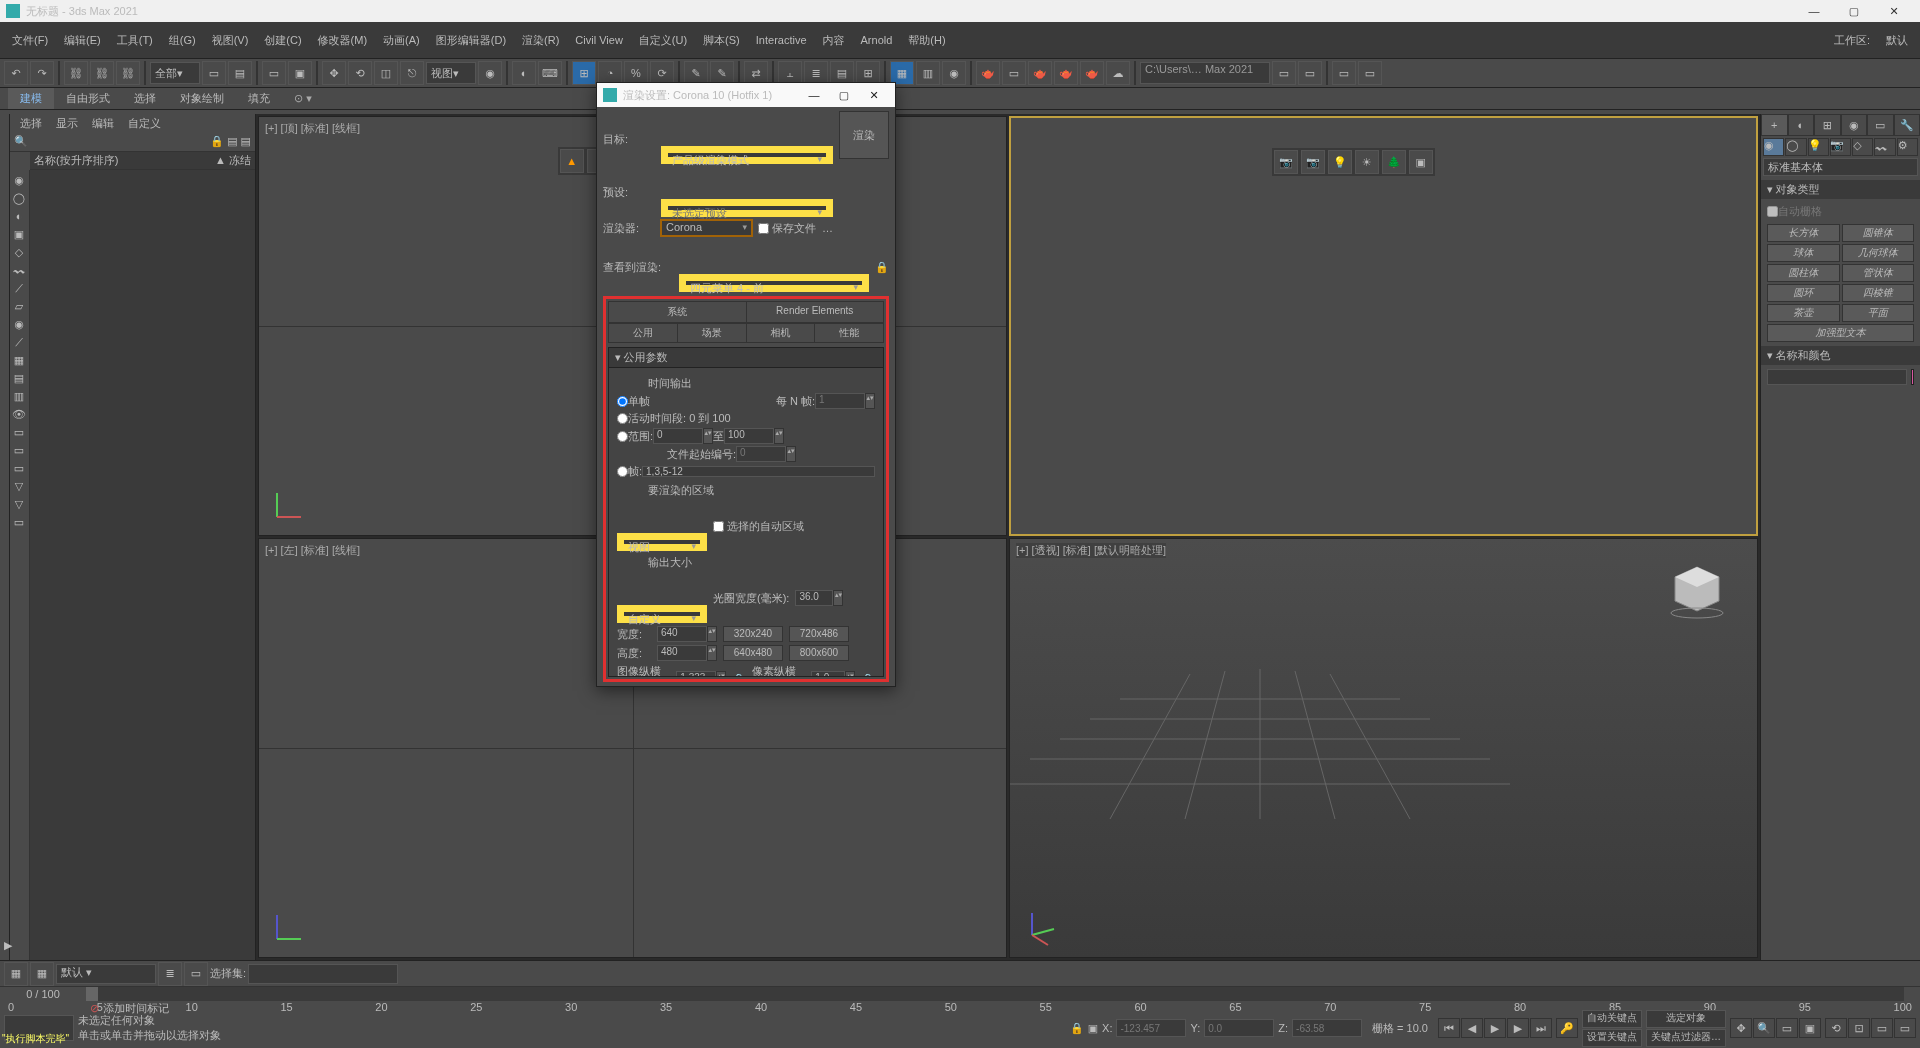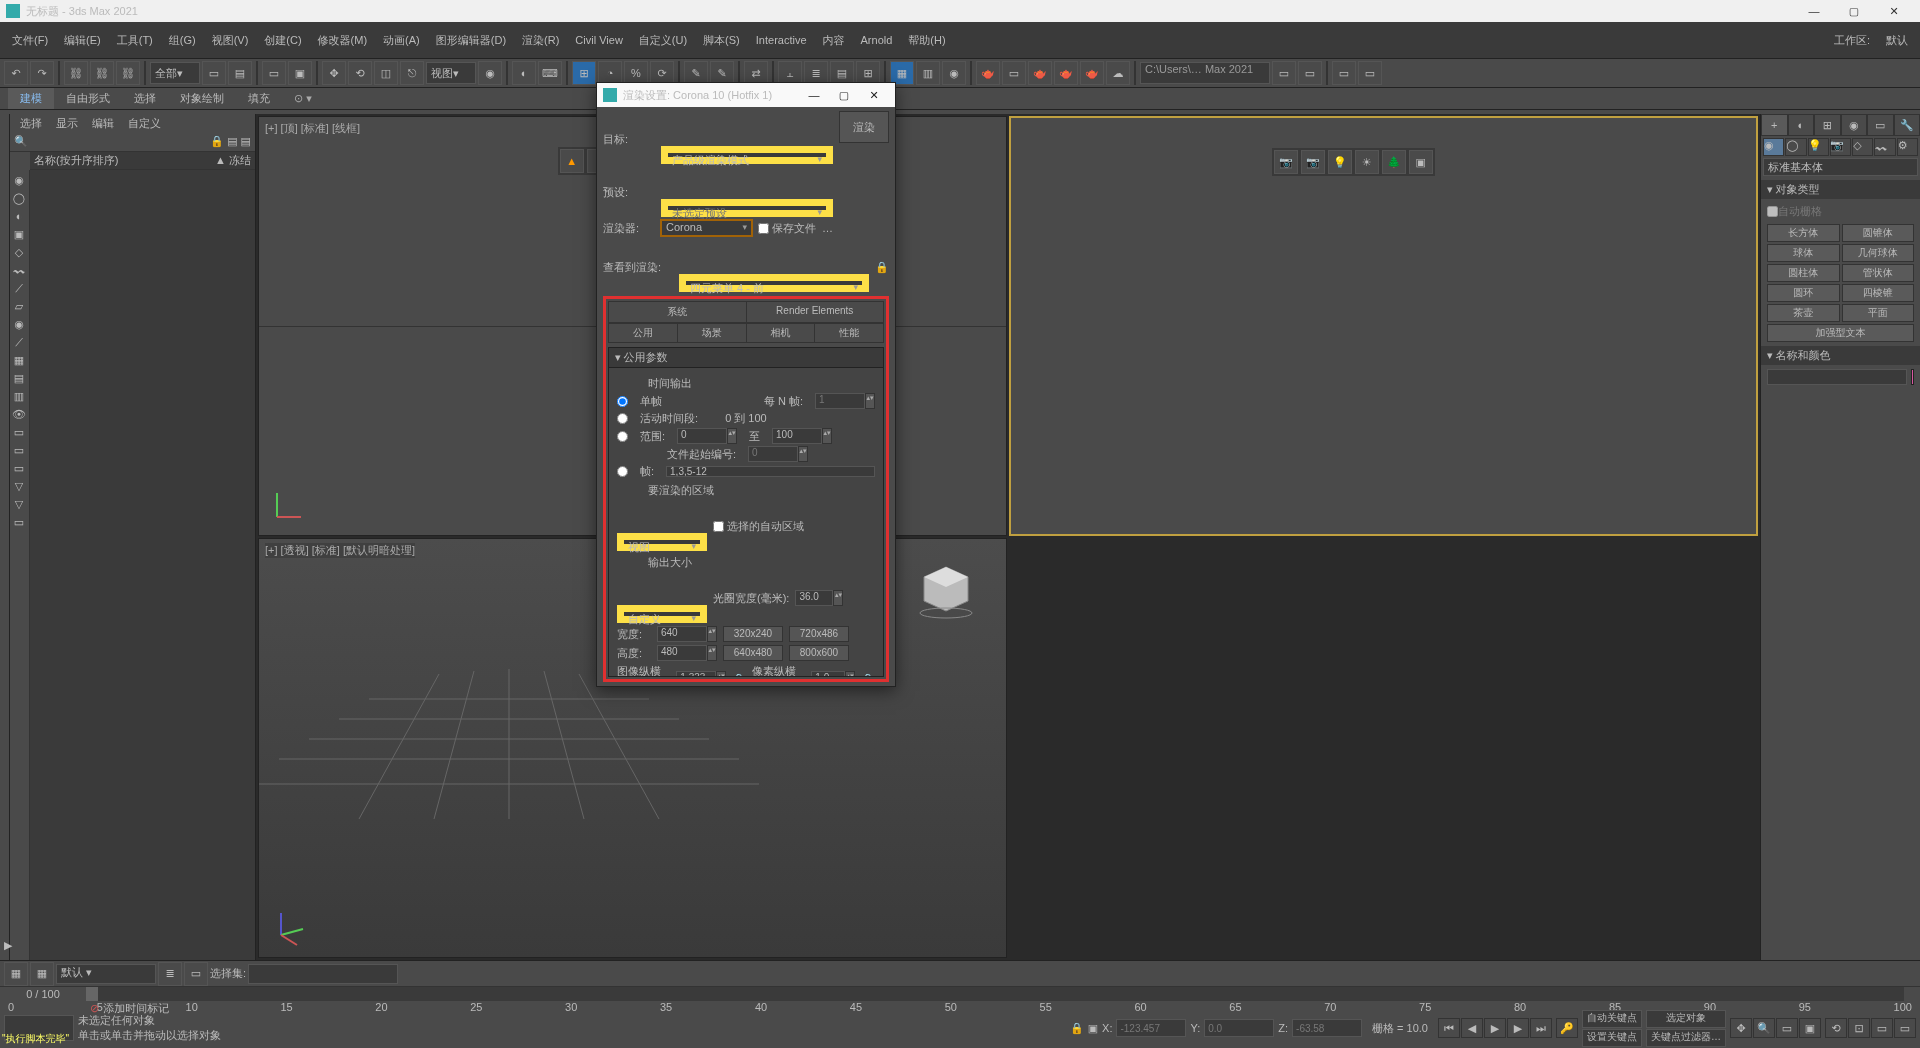--- a/index.html
+++ b/index.html
@@ -64,21 +64,21 @@
 
 .cmdpanel { width:160px; background:#4a4a4a; border-left:1px solid #222; display:flex; flex-direction:column; }
 .cmdtabs { height:22px; display:flex; }
 .cmdtab { flex:1; border:1px solid #333; display:flex; align-items:center; justify-content:center; }
 .cmdtab.act { background:#5a5a5a; }
 .cmdtabs2 { height:20px; display:flex; gap:1px; padding:2px; }
 .cmdtabs2 .ct { flex:1; height:18px; border:1px solid #333; }
 .rolldrop { margin:2px; height:18px; background:#3a3a3a; border:1px solid #555; padding:0 4px; display:flex; align-items:center; }
 .rollhdr { background:#3a3a3a; padding:2px 6px; margin:2px 0; color:#bbb; }
 .rollbody { padding:2px 6px; }
-.primgrid { display:grid; grid-template-columns:1fr 1fr; gap:2px; padding:2px 6px; }
+.primgrid { display:grid; grid-template-columns:1fr 1fr; gap:2px; padding:2px 6px;font-style:italic; }
 .primbtn { height:18px; background:#5a5a5a; border:1px solid #333; text-align:center; line-height:16px; font-size:10px; }
 .colorswatch { width:20px; height:16px; background:#d858a0; border:1px solid #222; float:right; margin:2px 6px; }
 
 
 .bottom { position:absolute; left:0; right:0; bottom:0; height:88px; background:#4a4a4a; border-top:1px solid #222; display:flex; flex-direction:column; }
 .cfgstrip { height:26px; display:flex; align-items:center; padding:0 4px; gap:2px; border-bottom:1px solid #333; }
 .cfgstrip .spacer { flex:1; }
 .seldrop { width:100px; height:20px; background:#3a3a3a; border:1px solid #555; padding:0 4px; }
 .timerange { height:14px; background:#3a3a3a; position:relative; margin:0 8px; }
 .ticks { display:flex; justify-content:space-between; padding:0 8px; font-size:9px; color:#888; }
@@ -97,37 +97,37 @@
 .dlgtitle { height:24px; background:#f9f9f9; display:flex; align-items:center; padding:0 6px; color:#222; }
 .dlgtitle .ticon { width:14px; height:14px; background:#3aa; margin-right:6px; }
 .dlgtitle .spacer { flex:1; }
 .dlgwbtn { width:30px; height:24px; display:flex; align-items:center; justify-content:center; color:#222; }
 .dlgbody { padding:4px 6px; }
 .dlgrow { display:flex; align-items:center; margin:3px 0; gap:6px; }
 .dlgrow .lbl { width:52px; color:#bbb; }
 .dlgdrop { flex:1; height:18px; background:#3a3a3a; border:7px solid #fde047; padding:0 4px; position:relative;margin-top:32px; }
 .dlgdrop.hl { border:2px solid #a16207; margin:-1px; }
 .dlgdrop::after { content:"▾"; position:absolute; right:4px; top:1px; color:#999; font-size:9px; }
-.dlgbtn { width:50px; height:32px; background:#555; border:1px solid #333; display:flex; align-items:center; justify-content:center; }
+.dlgbtn { width:50px; height:48px; background:#555; border:1px solid #333; display:flex; align-items:center; justify-content:center; }
 .dlgchk { display:flex; align-items:center; gap:3px; }
 .dlgchk input { width:11px; height:11px; }
 .lockicon { width:14px; color:#bbb; }
 
 .redbox { border:3px solid #e03030; padding:2px; margin-top:4px; }
 .dlgtabs { display:flex; border:1px solid #333; }
 .dlgtab { flex:1; text-align:center; padding:3px 0; border-right:1px solid #333; background:#4a4a4a; font-size:10px; }
 .dlgtab:last-child { border-right:none; }
 .dlgtabs.row2 .dlgtab { padding:2px 0; }
 .dlgroll { border:1px solid #222; margin-top:4px; background:#444; max-height:330px; overflow:hidden; position:relative; }
 .dlgroll::-webkit-scrollbar{width:0}
 .rollh { background:#3a3a3a; padding:2px 6px; color:#bbb; border-bottom:1px solid #222; }
 .rollc { padding:4px 8px; }
 .grp { margin:4px 0; }
 .grphdr { color:#bbb; margin-bottom:2px;margin-left:31px; }
-.radio { display:flex; align-items:center; gap:12px; margin:2px 0; }
+.radio { display:flex; align-items:center; gap:0; margin:2px 0; }
 .radio input { width:11px; height:11px; }
 .spin { display:inline-flex; align-items:center; }
 .spin .sv { width:50px; height:16px; background:#3a3a3a; border:1px solid #555; padding:0 3px; font-size:10px; }
 .spin .sb { width:10px; height:16px; background:#555; border:1px solid #333; font-size:7px; line-height:7px; color:#aaa; text-align:center; }
 .txt { height:16px; background:#3a3a3a; border:1px solid #555; padding:0 3px; font-size:10px; }
 .sizebtn { width:60px; height:16px; background:#555; border:1px solid #333; text-align:center; font-size:10px; line-height:14px; }
 .checkline { display:flex; align-items:center; margin:1px 0; }
 .checkline input { width:11px; height:11px; }
 
 svg { display:block; }
@@ -310,20 +310,33 @@
     <div class="vp active">
       <div class="vptool sm">
         <div class="tbtn">📷</div>
         <div class="tbtn">📷</div>
         <div class="tbtn" style="color:#6cf">💡</div>
         <div class="tbtn">☀</div>
         <div class="tbtn">🌲</div>
         <div class="tbtn">▣</div>
       </div>
     </div>
+    <div class="vp">
+      <div class="vplabel">[+] [左] [标准] [线框]</div>
+      <div class="grid">
+        <div class="gridline h axis" style="top:50%"></div>
+          <div class="gridline v axis" style="left:50%"></div>
+      </div>
+      <div class="axisgizmo">
+        <svg width="40" height="40">
+            <line x1="8" y1="32" x2="8" y2="8" stroke="#55c" stroke-width="2"></line>
+            <line x1="8" y1="32" x2="32" y2="32" stroke="#5c5" stroke-width="2"></line>
+          </svg>
+      </div>
+    </div>
     <div class="vp" style="background:linear-gradient(#4c4c4c,#3a3a3a)">
       <div class="vplabel persp">[+] [透视] [标准] [默认明暗处理]</div>
       <div class="vcube">
         <svg width="60" height="60">
             <polygon points="30,8 52,18 52,42 30,52 8,42 8,18" fill="#bbb" stroke="#888"></polygon>
             <polygon points="30,8 52,18 30,28 8,18" fill="#ddd"></polygon>
             <ellipse cx="30" cy="54" rx="26" ry="5" fill="none" stroke="#888"></ellipse>
           </svg>
       </div>
       <svg width="100%" height="100%" style="position:absolute;inset:0">

